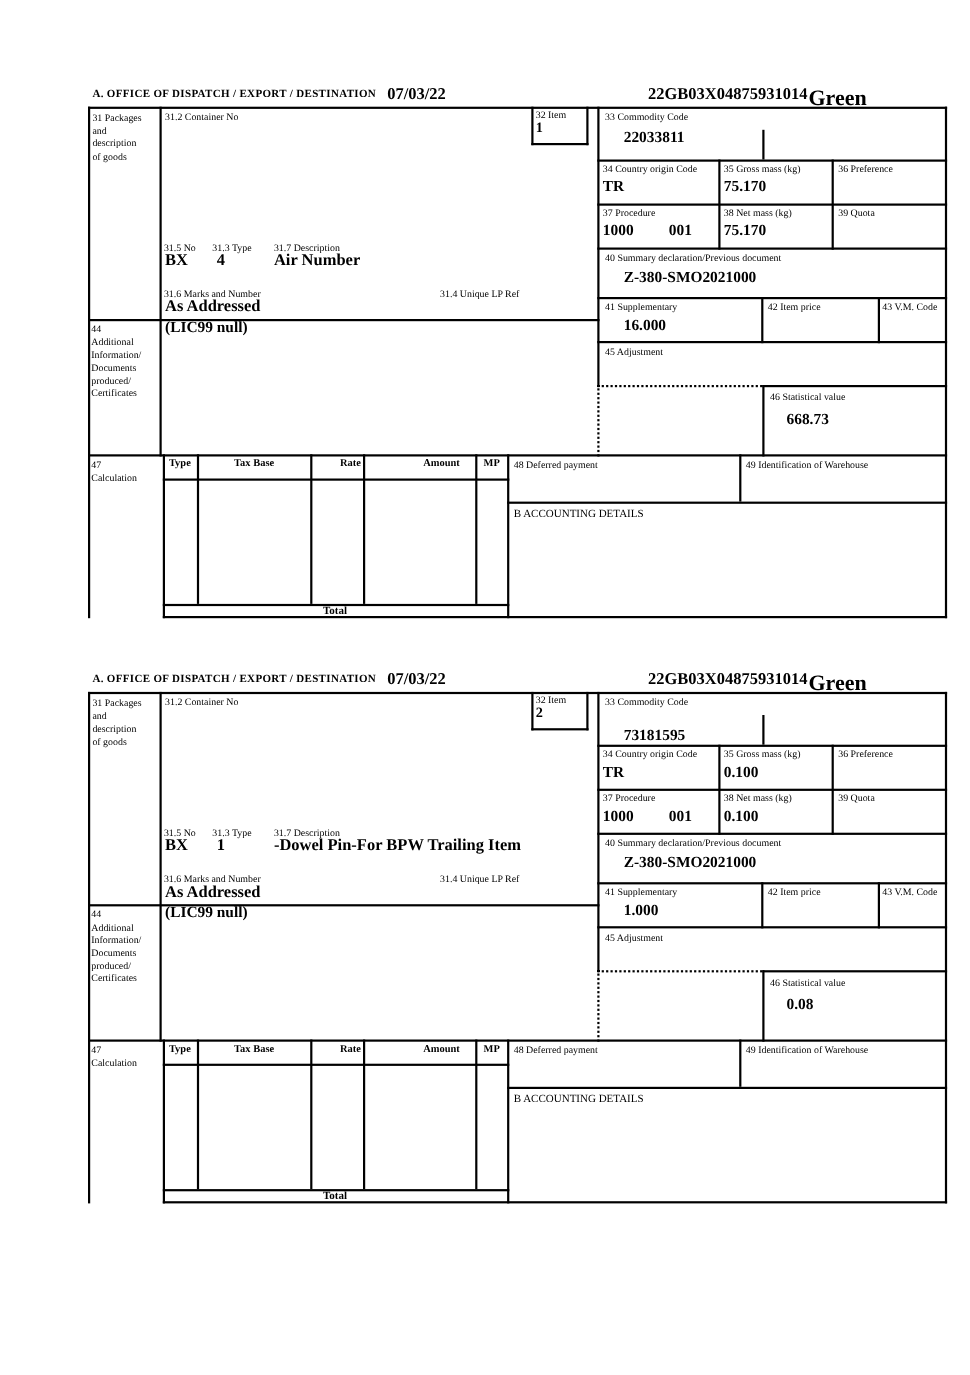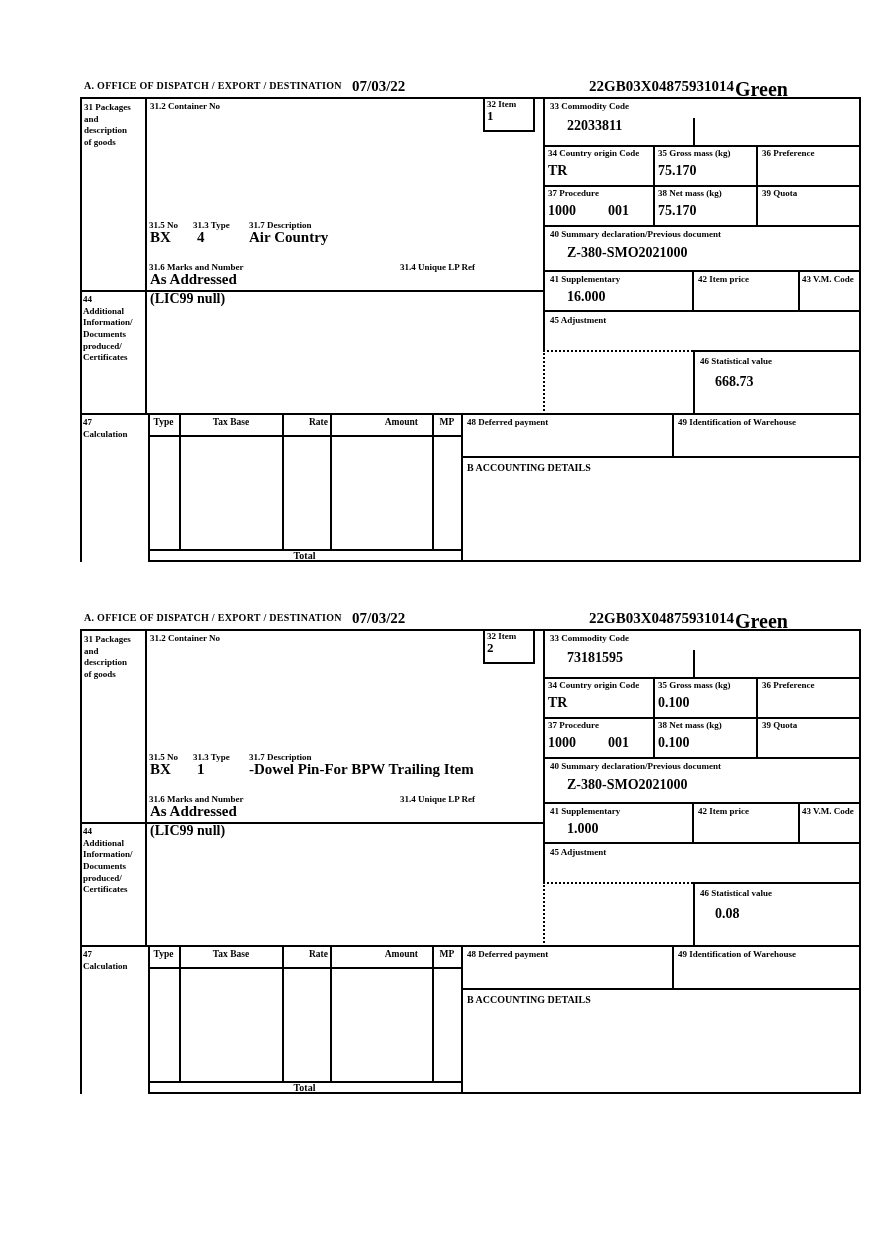--- a/index.html
+++ b/index.html
@@ -3,21 +3,21 @@
 <meta charset="utf-8">
 <style>
   html,body{margin:0;padding:0;background:#fff;}
   .page{position:relative;width:882px;height:1250px;background:#ffffff;overflow:hidden;
         font-family:"Liberation Serif","DejaVu Serif",serif;color:#000;}
   .form{position:absolute;left:80px;width:781px;height:486px;}
   .hl{position:absolute;height:2px;background:#000;}
   .vl{position:absolute;width:2px;background:#000;}
   .dhl{position:absolute;height:0;border-top:2px dotted #000;}
   .dvl{position:absolute;width:0;border-left:2px dotted #000;}
-  .lbl{position:absolute;font-size:9px;font-weight:bold;line-height:1.3;white-space:pre-line;}
+  .lbl{position:absolute;font-size:9px;font-weight:normal;line-height:1.3;white-space:pre-line;}
   .val{position:absolute;font-size:14px;font-weight:bold;white-space:nowrap;}
   .val-lg{position:absolute;font-size:15px;font-weight:bold;white-space:nowrap;}
   .hdr-title{position:absolute;top:2px;left:4px;font-size:10px;font-weight:bold;letter-spacing:.3px;}
   .hdr-date{position:absolute;top:0;left:272px;font-size:15px;font-weight:bold;}
   .hdr-ref{position:absolute;top:0;left:509px;font-size:15px;font-weight:bold;}
   .hdr-status{position:absolute;top:0;left:655px;font-size:20px;font-weight:bold;}
   .th{position:absolute;top:339px;font-size:9.5px;font-weight:bold;text-align:center;}
   .total{position:absolute;top:472px;left:68px;width:313px;text-align:center;font-size:10px;font-weight:bold;}
 </style>
 </head>
@@ -98,21 +98,21 @@
     <div class="lbl" style="top:196px;left:618px;">42 Item price</div>
     <div class="lbl" style="top:196px;left:722px;">43 V.M. Code</div>
     <div class="lbl" style="top:237px;left:470px;">45 Adjustment</div>
     <div class="lbl" style="top:278px;left:620px;">46 Statistical value</div>
     <div class="val" style="top:296px;left:635px;">668.73</div>
     <div class="lbl" style="top:142px;left:69px;">31.5 No</div>
     <div class="lbl" style="top:142px;left:113px;">31.3 Type</div>
     <div class="lbl" style="top:142px;left:169px;">31.7 Description</div>
     <div class="val-lg" style="top:151px;left:70px;">BX</div>
     <div class="val-lg" style="top:151px;left:117px;">4</div>
-    <div class="val-lg" style="top:151px;left:169px;">Air Country</div>
+    <div class="val-lg" style="top:151px;left:169px;">Air Number</div>
     <div class="lbl" style="top:184px;left:69px;">31.6 Marks and Number</div>
     <div class="lbl" style="top:184px;left:320px;">31.4 Unique LP Ref</div>
     <div class="val-lg" style="top:193px;left:70px;">As Addressed</div>
     <div class="lbl" style="top:216px;left:3px;width:60px;">44
 Additional
 Information/
 Documents
 produced/
 Certificates</div>
     <div class="val" style="top:213px;left:70px;">(LIC99 null)</div>
@@ -172,21 +172,21 @@
     <div class="hl" style="top:378px;left:381px;width:400px;"></div>
 
     <div class="lbl" style="top:24px;left:4px;width:58px;">31 Packages
 and
 description
 of goods</div>
     <div class="lbl" style="top:23px;left:70px;">31.2 Container No</div>
     <div class="lbl" style="top:21px;left:407px;">32 Item</div>
     <div class="val" style="top:30px;left:407px;font-size:13px;">2</div>
     <div class="lbl" style="top:23px;left:470px;">33 Commodity Code</div>
-    <div class="val" style="top:40px;left:487px;">73181595</div>
+    <div class="val" style="top:52px;left:487px;">73181595</div>
     <div class="lbl" style="top:70px;left:468px;">34 Country origin Code</div>
     <div class="val" style="top:85px;left:468px;">TR</div>
     <div class="lbl" style="top:70px;left:578px;">35 Gross mass (kg)</div>
     <div class="val" style="top:85px;left:578px;">0.100</div>
     <div class="lbl" style="top:70px;left:682px;">36 Preference</div>
     <div class="lbl" style="top:110px;left:468px;">37 Procedure</div>
     <div class="val" style="top:125px;left:468px;">1000</div>
     <div class="val" style="top:125px;left:528px;">001</div>
     <div class="lbl" style="top:110px;left:578px;">38 Net mass (kg)</div>
     <div class="val" style="top:125px;left:578px;">0.100</div>

